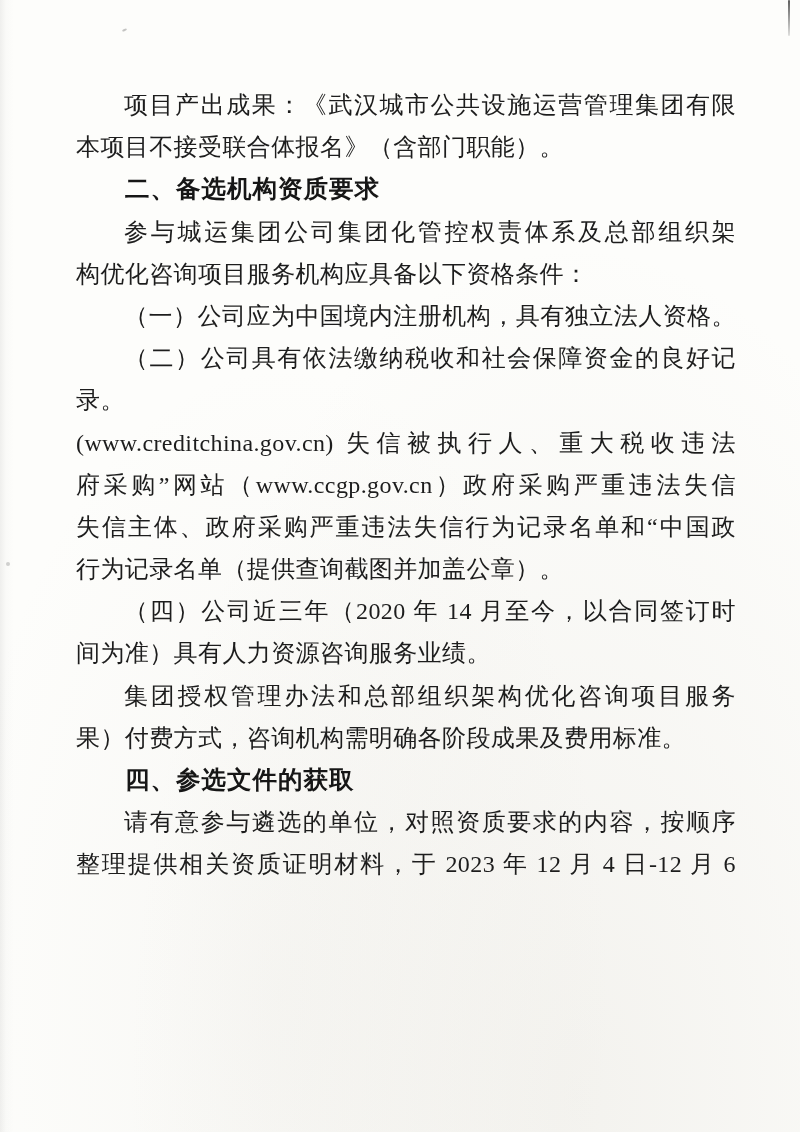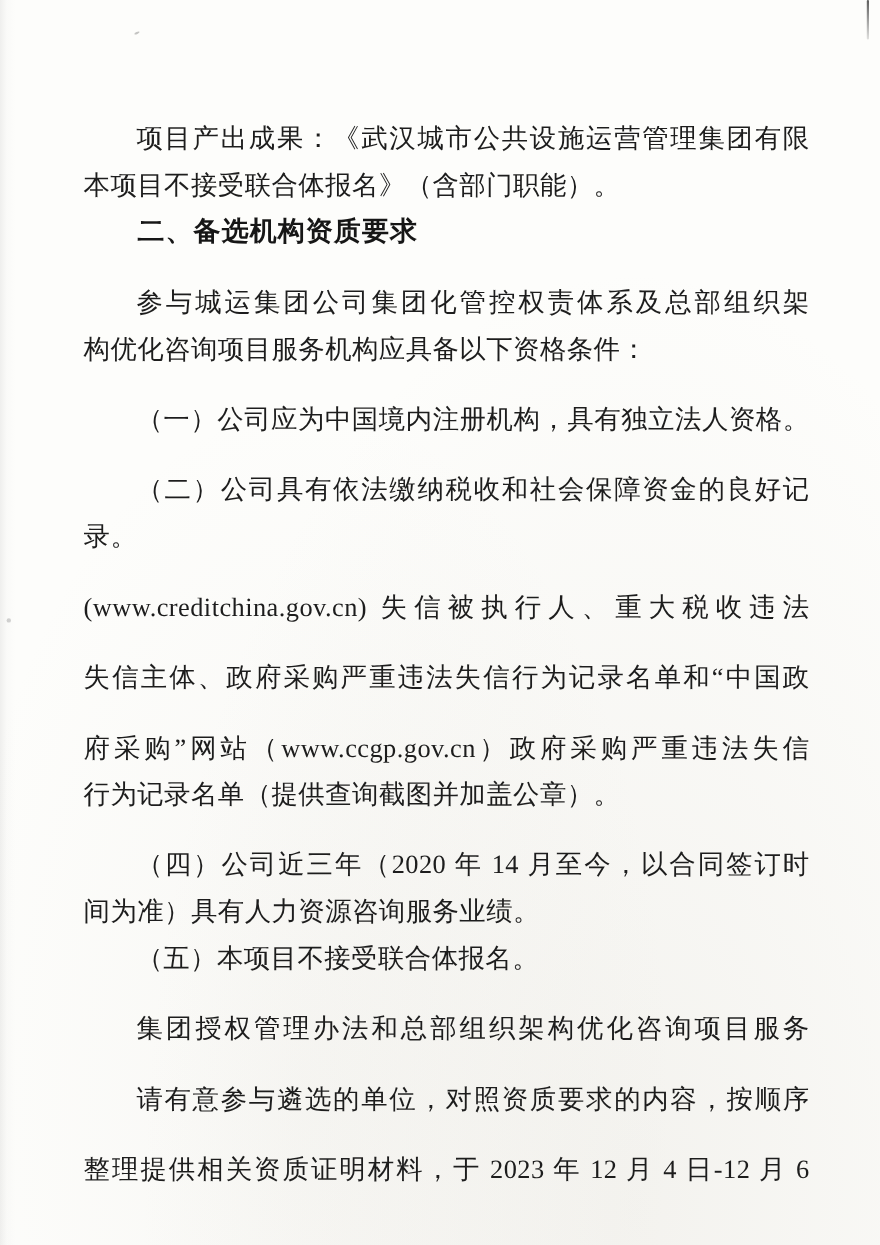--- a/index.html
+++ b/index.html
@@ -66,21 +66,20 @@
     letter-spacing: 0.4px;
     white-space: normal;
   }
   .line.indent {
     text-indent: 2em;
   }
   .line.justify {
     text-align: justify;
     text-align-last: justify;
     text-justify: inter-character;
-    margin-top: 22px;
   }
   .line.heading {
     font-family: Liberation Sans, sans-serif;
     font-weight: bold;
     font-size: 24.5px;
     letter-spacing: 1px;
     color: #161616;
   }
 </style>
 </head>
@@ -93,23 +92,24 @@
   <div class="doc">
       <div class="line indent justify">项目产出成果：《武汉城市公共设施运营管理集团有限</div>
       <div class="line">本项目不接受联合体报名》（含部门职能）。</div>
       <div class="line heading indent">二、备选机构资质要求</div>
       <div class="line indent justify">参与城运集团公司集团化管控权责体系及总部组织架</div>
       <div class="line">构优化咨询项目服务机构应具备以下资格条件：</div>
       <div class="line indent justify">（一）公司应为中国境内注册机构，具有独立法人资格。</div>
       <div class="line indent justify">（二）公司具有依法缴纳税收和社会保障资金的良好记</div>
       <div class="line">录。</div>
       <div class="line justify">(www.creditchina.gov.cn) 失信被执行人、重大税收违法</div>
+      <div class="line justify">府采购”网站（www.ccgp.gov.cn）政府采购严重违法失信</div>
       <div class="line justify">失信主体、政府采购严重违法失信行为记录名单和“中国政</div>
-      <div class="line justify">府采购”网站（www.ccgp.gov.cn）政府采购严重违法失信</div>
       <div class="line">行为记录名单（提供查询截图并加盖公章）。</div>
       <div class="line indent justify">（四）公司近三年（2020 年 14 月至今，以合同签订时</div>
       <div class="line">间为准）具有人力资源咨询服务业绩。</div>
-      <div class="line indent">（五）本项目不接受联合体报名。</div>
       <div class="line indent justify">集团授权管理办法和总部组织架构优化咨询项目服务</div>
+      <div class="line">果）付费方式，咨询机构需明确各阶段成果及费用标准。</div>
+      <div class="line heading indent">四、参选文件的获取</div>
       <div class="line indent justify">请有意参与遴选的单位，对照资质要求的内容，按顺序</div>
       <div class="line justify">整理提供相关资质证明材料，于 2023 年 12 月 4 日-12 月 6</div>
     </div>
 </div>
 
 </body></html>

